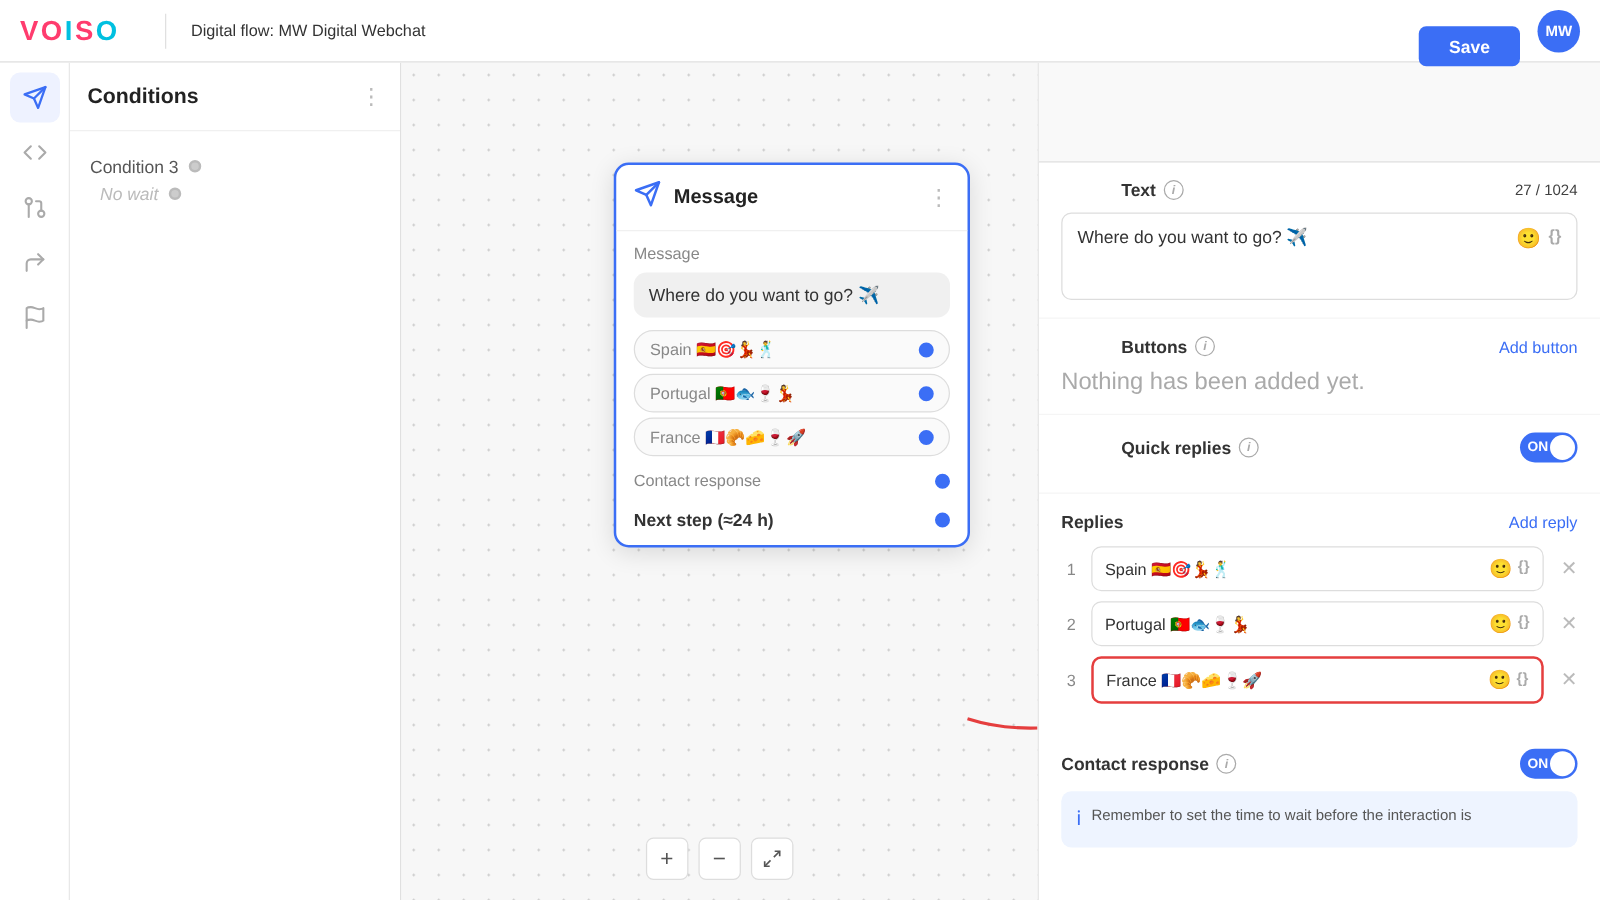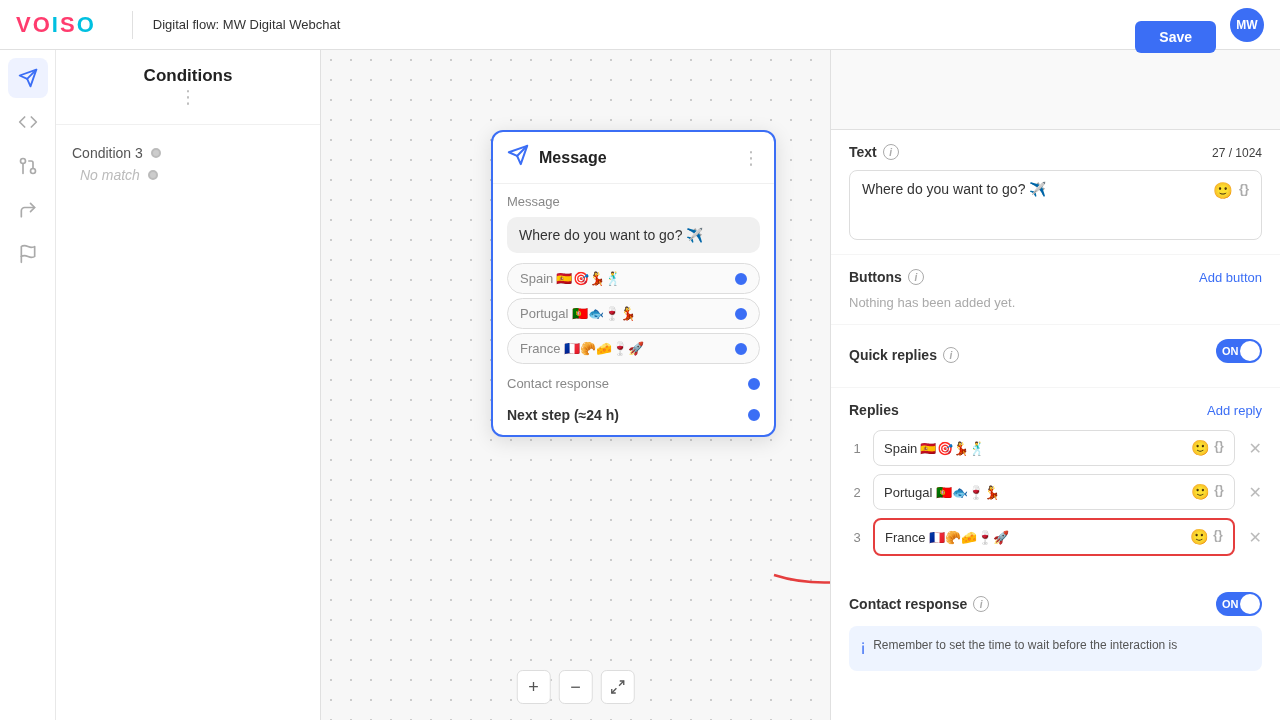--- a/index.html
+++ b/index.html
@@ -43,21 +43,21 @@
     }
     .icon-sidebar-item.active { color: #3b6ef5; background: #eef2ff; }
 
     
     .conditions-panel {
       width: 265px; background: #fff; border-right: 1px solid #e0e0e0;
       flex-shrink: 0; padding: 0;
     }
     .conditions-header {
       display: flex; align-items: center; justify-content: space-between;
-      padding: 16px 14px; border-bottom: 1px solid #f0f0f0; flex-direction: column;
+      padding: 16px 14px; border-bottom: 1px solid #f0f0f0;
     }
     .conditions-title { font-size: 17px; font-weight: 700; color: #222; }
     .conditions-dots { color: #bbb; font-size: 18px; cursor: pointer; }
 
     .condition-item {
       padding: 20px 16px 8px 16px; display: flex; flex-direction: column; gap: 6px;
     }
     .condition-row { display: flex; align-items: center; gap: 8px; }
     .condition-label { font-size: 14px; color: #555; font-weight: 500; }
     .condition-dot { width: 10px; height: 10px; border-radius: 50%; background: #ccc; border: 2px solid #bbb; flex-shrink: 0; }
@@ -119,37 +119,37 @@
       cursor: pointer; font-size: 18px; color: #555;
     }
 
     
     .right-panel {
       width: 450px; background: #fff; border-left: 1px solid #e0e0e0;
       overflow-y: auto; flex-shrink: 0; padding: 0;
     }
     .right-panel-top { height: 80px; border-bottom: 1px solid #f0f0f0; }
     .right-section { padding: 14px 18px; border-bottom: 1px solid #f5f5f5; }
-    .right-section-header { display: flex; align-items: flex-end; justify-content: space-between; margin-bottom: 10px; }
+    .right-section-header { display: flex; align-items: center; justify-content: space-between; margin-bottom: 10px; margin-left: 48px; }
     .right-section-title { font-size: 14px; font-weight: 600; color: #333; display: flex; align-items: center; gap: 6px; }
     .info-icon {
       width: 16px; height: 16px; border-radius: 50%; border: 1.5px solid #aaa;
       display: inline-flex; align-items: center; justify-content: center;
       font-size: 10px; color: #aaa; font-style: italic; flex-shrink: 0;
     }
     .char-count { font-size: 12px; color: #404040; }
     .text-area-wrapper {
       border: 1px solid #ddd; border-radius: 8px; padding: 10px 12px;
       font-size: 14px; color: #333; min-height: 70px; position: relative;
       display: flex; align-items: flex-start; justify-content: space-between;
     }
     .text-area-icons { display: flex; gap: 6px; color: #ccc; font-size: 16px; flex-shrink: 0; }
 
     .add-link { font-size: 13px; color: #3b6ef5; cursor: pointer; font-weight: 500; }
-    .nothing-added { font-size: 13px; color: #aaa; margin-top: 4px; }
+    .nothing-added { font-size: 19px; color: #aaa; margin-top: 4px; }
     .toggle {
       width: 46px; height: 24px; background: #3b6ef5; border-radius: 12px;
       display: flex; align-items: center; padding: 2px; cursor: pointer; position: relative;
     }
     .toggle-knob { width: 20px; height: 20px; background: #fff; border-radius: 50%; margin-left: auto; }
     .toggle-label { font-size: 11px; color: #fff; font-weight: 700; margin-left: 4px; }
 
     .replies-section { padding: 14px 18px; }
     .replies-header { display: flex; align-items: center; justify-content: space-between; margin-bottom: 12px; }
     .reply-input-row {
@@ -232,21 +232,21 @@
     <div class="conditions-header">
       <span class="conditions-title">Conditions</span>
       <span class="conditions-dots">⋮</span>
     </div>
     <div class="condition-item">
       <div class="condition-row">
         <span class="condition-label">Condition 3</span>
         <div class="condition-dot"></div>
       </div>
       <div class="no-match-row">
-        <span class="no-match-text">No match</span>
+        <span class="no-match-text">No wait</span>
         <div class="condition-dot"></div>
       </div>
     </div>
   </div>
 
   <div class="canvas">
 
     <svg class="canvas-svg">
 
       <path d="M265 153 Q330 153 390 210" stroke="#999" stroke-width="2" fill="none" marker-end="url(#arr)"></path>

